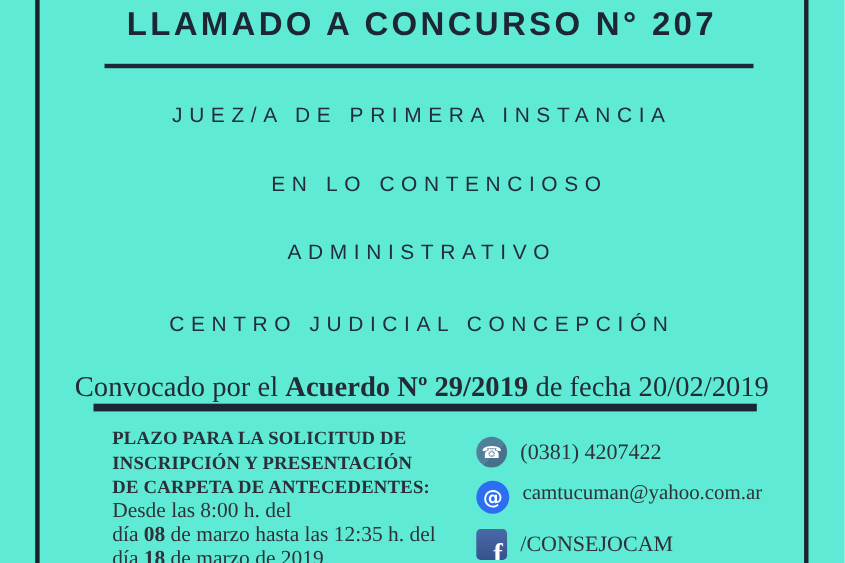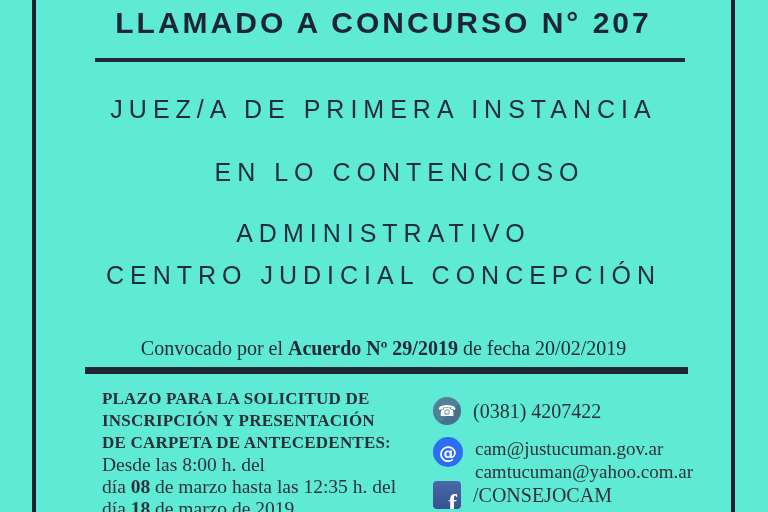--- a/index.html
+++ b/index.html
@@ -11,25 +11,25 @@
   .vrule-left{left:32px;}
   .vrule-right{left:731px;}
   .hrule{position:absolute;background:#20293a;}
   .hrule-title{left:95px;width:590px;top:58px;height:4px;}
   .hrule-thick{left:85px;width:603px;top:367px;height:7px;background:#1d2633;}
   .centered{position:absolute;left:36px;right:37px;text-align:center;white-space:nowrap;}
   .main-title{
     top:6px;font-weight:bold;font-size:30px;letter-spacing:3px;color:#1d2634;
   }
   .pos-line{
-    font-size:25px;letter-spacing:6px;color:#242d3a;font-weight:normal;
+    font-size:19px;letter-spacing:6px;color:#242d3a;font-weight:normal;
   }
-  .pos-1{top:95px;} .pos-2{top:158px;padding-left:32px;} .pos-3{top:219px;} .pos-4{top:261px;text-align:center;}
+  .pos-1{top:95px;} .pos-2{top:158px;padding-left:32px;} .pos-3{top:219px;} .pos-4{top:285px;text-align:center;}
   .convocation{
-    top:337px;font-family:"Liberation Serif",serif;font-size:20px;color:#232b36;
+    top:337px;font-family:"Liberation Serif",serif;font-size:26px;color:#232b36;
   }
   .convocation b{font-weight:bold;}
   .deadline{
     position:absolute;left:102px;top:388px;width:340px;
     font-family:"Liberation Serif",serif;color:#31313a;
   }
   .deadline-head{font-size:17px;font-weight:bold;line-height:22px;letter-spacing:0.2px;color:#2b2f3a;}
   .deadline-body{font-size:19.5px;line-height:22px;}
   .deadline-body b{font-weight:bold;}
   .contacts{position:absolute;left:433px;top:395px;width:300px;font-family:"Liberation Serif",serif;color:#31313a;}
@@ -91,21 +91,20 @@
       <div class="badge badge-phone">
           <span>☎</span>
         </div>
       <div class="contact-text">(0381) 4207422</div>
     </div>
     <div class="contact-row row-email">
       <div class="badge badge-at">
           <span>@</span>
         </div>
       <div class="email-lines">
-        <div>cam@justucuman.gov.ar</div>
         <div>camtucuman@yahoo.com.ar</div>
       </div>
     </div>
     <div class="contact-row row-facebook">
       <div class="badge badge-fb">
           <span>f</span>
         </div>
       <div class="contact-text">/CONSEJOCAM</div>
     </div>
   </div>

